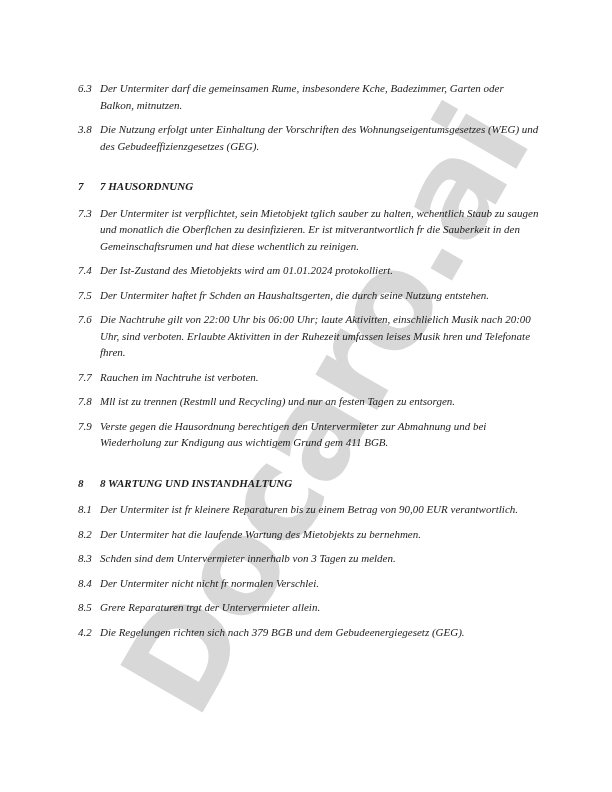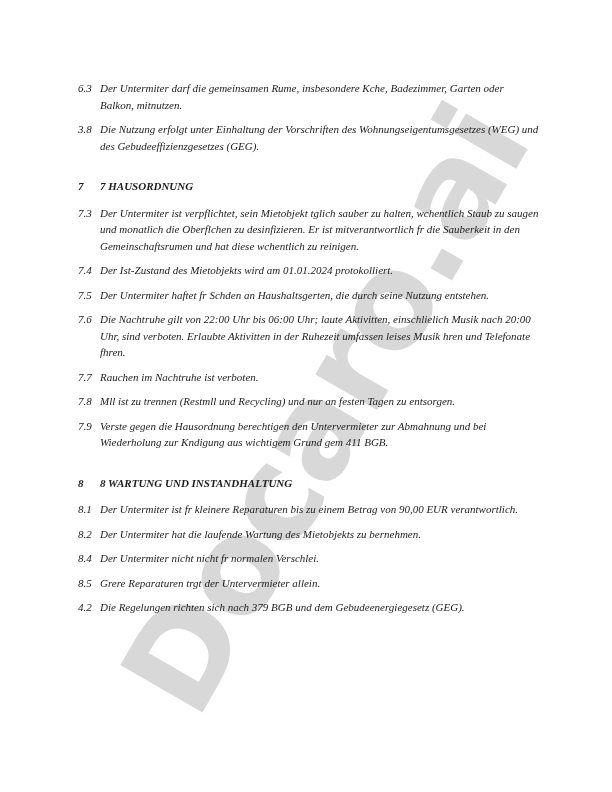--- a/index.html
+++ b/index.html
@@ -116,20 +116,24 @@
     </div>
     <div class="row item">
       <span class="num">8.1</span>
       <span class="txt">Der Untermiter ist fr kleinere Reparaturen bis zu einem Betrag von 90,00 EUR verantwortlich.</span>
     </div>
     <div class="row item">
       <span class="num">8.2</span>
       <span class="txt">Der Untermiter hat die laufende Wartung des Mietobjekts zu bernehmen.</span>
     </div>
     <div class="row item">
+      <span class="num">8.3</span>
+      <span class="txt">Schden sind dem Untervermieter innerhalb von 3 Tagen zu melden.</span>
+    </div>
+    <div class="row item">
       <span class="num">8.4</span>
       <span class="txt">Der Untermiter nicht nicht fr normalen Verschlei.</span>
     </div>
     <div class="row item">
       <span class="num">8.5</span>
       <span class="txt">Grere Reparaturen trgt der Untervermieter allein.</span>
     </div>
     <div class="row item">
       <span class="num">4.2</span>
       <span class="txt">Die Regelungen richten sich nach  379 BGB und dem Gebudeenergiegesetz (GEG).</span>

